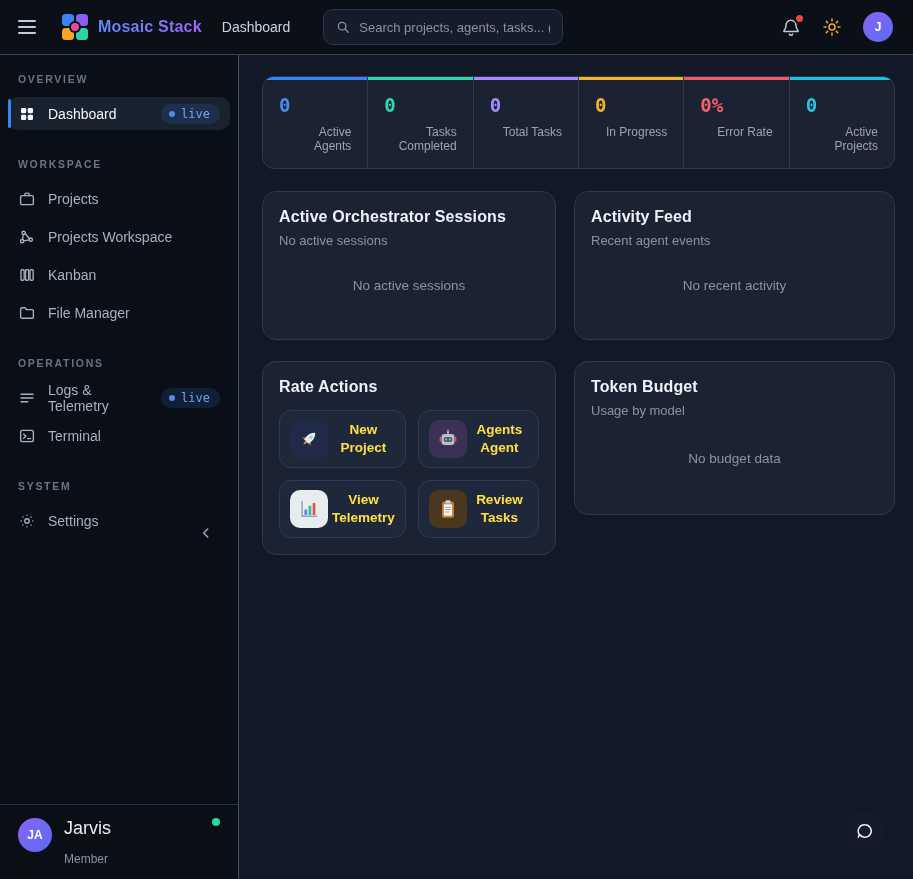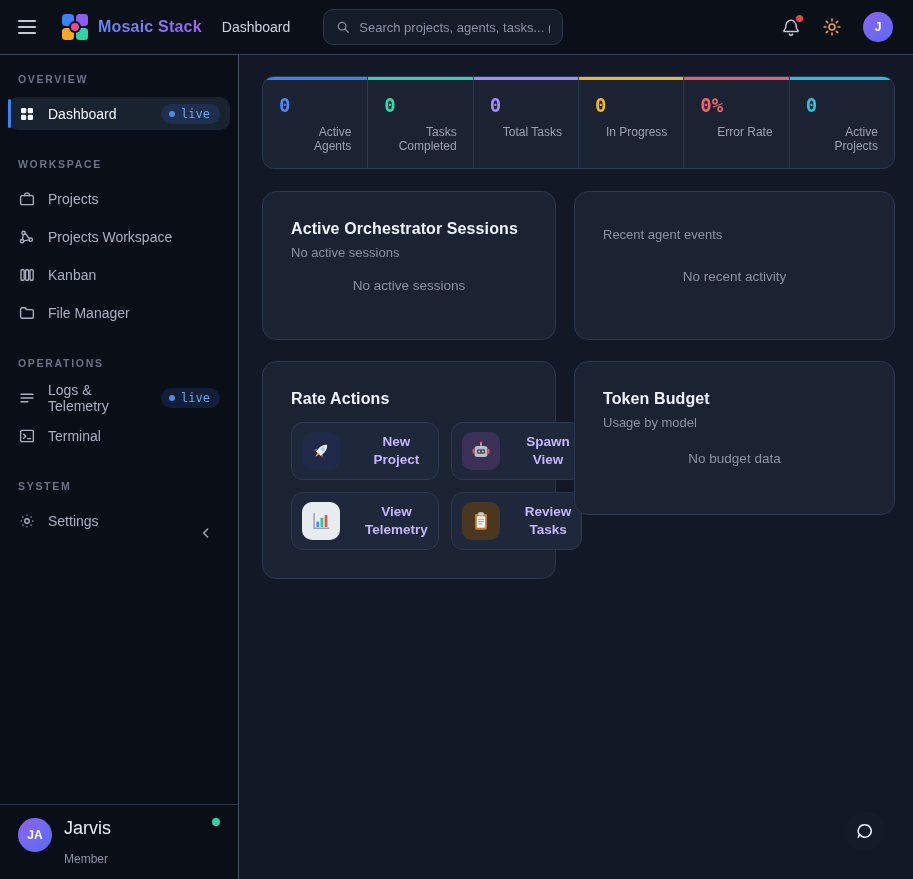--- a/index.html
+++ b/index.html
@@ -139,35 +139,35 @@
   .sa4 { background: #ef5a6a; } .sv4 { color: #f2636f; }
   .sa5 { background: #1fc0e4; } .sv5 { color: #27c3e0; }
 
   .cards-grid {
     margin-top: 22px;
     display: grid; grid-template-columns: 294px 1fr; gap: 21px 18px;
     align-items: start;
   }
   .card {
     background: #1b2332; border: 1px solid #2c3750; border-radius: 14px;
-    padding: 28px; display: flex; flex-direction: column;
+    padding: 16px; display: flex; flex-direction: column;
   }
   .card-title { font-size: 16px; font-weight: 700; color: #eef2f8; letter-spacing: .1px; }
   .card-subtitle { font-size: 13px; color: #8a93a5; margin-top: 7px; }
   .card-empty { margin: auto; padding: 10px 0; font-size: 13.5px; color: #8a93a5; }
   .card-sessions, .card-activity { height: 149px; }
   .card-budget { min-height: 154px; }
   .card-qa { min-height: 194px; }
 
   .qa-grid { margin-top: 14px; display: grid; grid-template-columns: 1fr 1fr; gap: 12px; }
   .qa-btn {
-    display: flex; align-items: center; justify-content: center; gap: 25px;
+    display: flex; align-items: center; justify-content: center; gap: 4px;
     min-height: 58px; padding: 8px 10px;
     background: #1f283a; border: 1px solid #2e3a52; border-radius: 12px;
-    color: #c4b5fd; font-size: 13.5px; font-weight: 600; line-height: 1.35;
+    color: #fde047; font-size: 13.5px; font-weight: 600; line-height: 1.35;
     text-align: center; cursor: pointer;
     font-family: "Liberation Sans", "DejaVu Sans", sans-serif;
   }
   .qa-tile { width: 38px; height: 38px; border-radius: 10px; flex: none; display: flex; align-items: center; justify-content: center; }
   .tile-rocket { background: #1e2a47; }
   .tile-robot { background: #3b3157; }
   .tile-chart { background: #e7ecef; }
   .tile-clipboard { background: #49381f; }
 
   .chat-fab {
@@ -383,20 +383,21 @@
 
       <div class="cards-grid">
 
         <section class="card card-sessions">
           <h2 class="card-title">Active Orchestrator Sessions</h2>
           <p class="card-subtitle">No active sessions</p>
           <div class="card-empty">No active sessions</div>
         </section>
 
         <section class="card card-activity">
+          <h2 class="card-title">Activity Feed</h2>
           <p class="card-subtitle">Recent agent events</p>
           <div class="card-empty">No recent activity</div>
         </section>
 
         <section class="card card-qa">
           <h2 class="card-title">Rate Actions</h2>
           <div class="qa-grid">
             <button class="qa-btn">
               <span class="qa-tile tile-rocket">
                 <svg width="22" height="22" viewBox="0 0 24 24">
@@ -417,21 +418,21 @@
                     <rect x="11" y="3.2" width="2" height="3" fill="#b9bec8"></rect>
                     <circle cx="12" cy="2.8" r="1.3" fill="#e4574f"></circle>
                     <rect x="5" y="6.5" width="14" height="12" rx="3" fill="#b9bec8"></rect>
                     <rect x="2.8" y="9.5" width="2" height="5.5" rx="1" fill="#e4574f"></rect>
                     <rect x="19.2" y="9.5" width="2" height="5.5" rx="1" fill="#e4574f"></rect>
                     <rect x="7.5" y="10" width="9" height="5" rx="1.5" fill="#474d59"></rect>
                     <circle cx="10" cy="12.5" r="1.1" fill="#8ed4ea"></circle>
                     <circle cx="14" cy="12.5" r="1.1" fill="#8ed4ea"></circle>
                   </svg>
               </span>
-              <span>Spawn View</span>
+              <span>Agents Agent</span>
             </button>
             <button class="qa-btn">
               <span class="qa-tile tile-chart">
                 <svg width="22" height="22" viewBox="0 0 24 24">
                     <path d="M4.5 4v16h16" stroke="#98a2b3" stroke-width="1.6" fill="none" stroke-linecap="round"></path>
                     <rect x="7" y="12.5" width="3" height="6" rx=".6" fill="#4f86f0"></rect>
                     <rect x="11.5" y="8.5" width="3" height="10" rx=".6" fill="#34c08f"></rect>
                     <rect x="16" y="5.5" width="3" height="13" rx=".6" fill="#e4574f"></rect>
                   </svg>
               </span>

